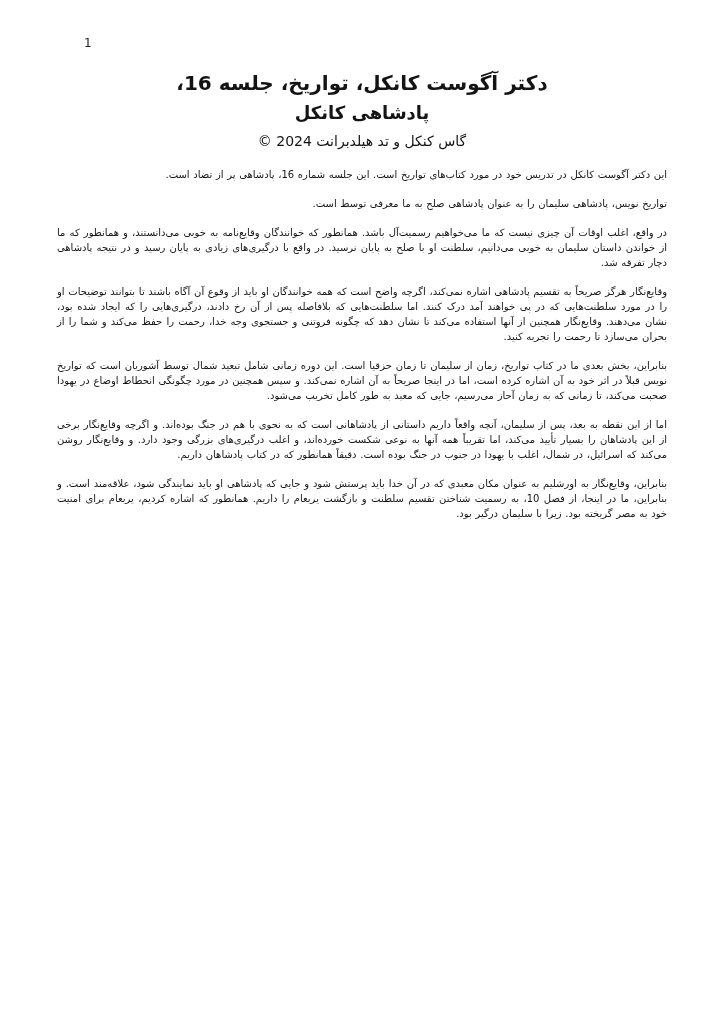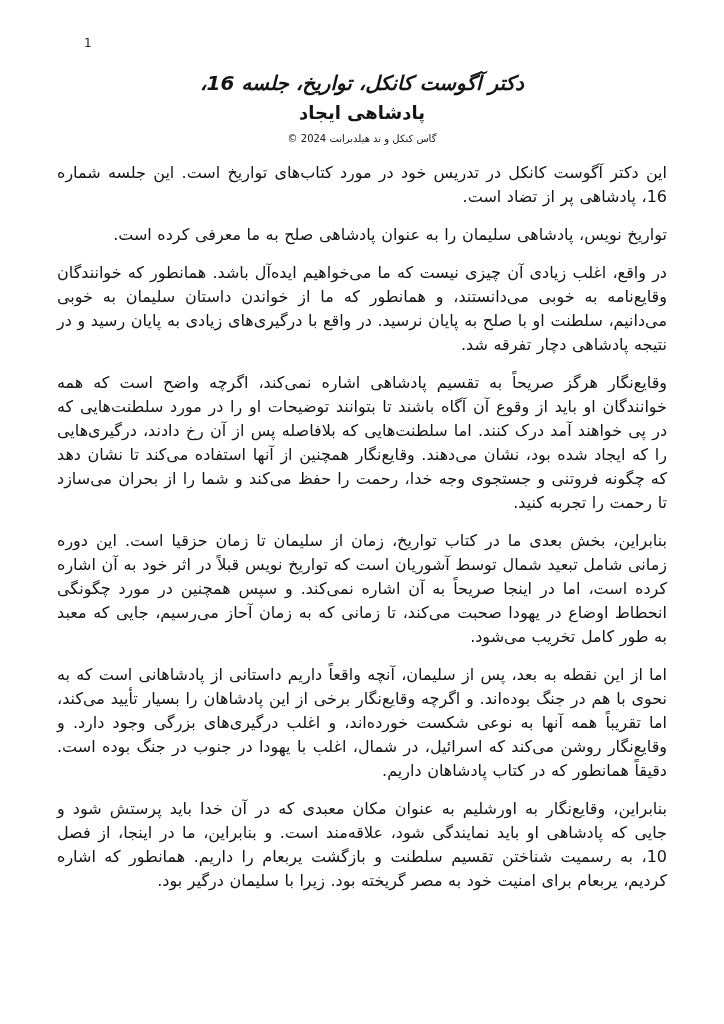--- a/index.html
+++ b/index.html
@@ -34,60 +34,59 @@
   .doc-header {
     text-align: center;
     margin-top: 34px;
     margin-bottom: 16px;
   }
   .doc-title {
     font-size: 20px;
     font-weight: bold;
     line-height: 1.35;
     margin: 0 0 4px 0;
-    font-style: italic;
   }
   .doc-subtitle {
     font-size: 18px;
     font-weight: bold;
     line-height: 1.3;
     margin: 0 0 8px 0;
   }
   .doc-copyright {
-    font-size: 10px;
+    font-size: 14px;
     line-height: 1.3;
     margin: 0;
   }
   .doc-body {
     margin-top: 16px;
   }
   .doc-body p {
-    font-size: 16px;
+    font-size: 10px;
     line-height: 1.5;
     text-align: justify;
     margin: 0 0 14px 0;
     word-spacing: 0.5px;
   }
 </style>
 </head>
 <body>
 
 <div class="page">
 
   <div class="page-number">1</div>
 
   <div class="doc-header">
     <h1 class="doc-title">دکتر آگوست کانکل، تواریخ، جلسه 16،</h1>
-    <h2 class="doc-subtitle">پادشاهی ایجاد</h2>
+    <h2 class="doc-subtitle">پادشاهی کانکل</h2>
     <div class="doc-copyright">گاس کنکل و تد هیلدبرانت 2024 ©</div>
   </div>
 
   <div class="doc-body">
     <p>این دکتر آگوست کانکل در تدریس خود در مورد کتاب‌های تواریخ است. این جلسه شماره 16، پادشاهی پر از تضاد است.</p>
-    <p>تواریخ نویس، پادشاهی سلیمان را به عنوان پادشاهی صلح به ما معرفی کرده است.</p>
-    <p>در واقع، اغلب زیادی آن چیزی نیست که ما می‌خواهیم ایده‌آل باشد. همانطور که خوانندگان وقایع‌نامه به خوبی می‌دانستند، و همانطور که ما از خواندن داستان سلیمان به خوبی می‌دانیم، سلطنت او با صلح به پایان نرسید. در واقع با درگیری‌های زیادی به پایان رسید و در نتیجه پادشاهی دچار تفرقه شد.</p>
+    <p>تواریخ نویس، پادشاهی سلیمان را به عنوان پادشاهی صلح به ما معرفی توسط است.</p>
+    <p>در واقع، اغلب اوقات آن چیزی نیست که ما می‌خواهیم رسمیت‌آل باشد. همانطور که خوانندگان وقایع‌نامه به خوبی می‌دانستند، و همانطور که ما از خواندن داستان سلیمان به خوبی می‌دانیم، سلطنت او با صلح به پایان نرسید. در واقع با درگیری‌های زیادی به پایان رسید و در نتیجه پادشاهی دچار تفرقه شد.</p>
     <p>وقایع‌نگار هرگز صریحاً به تقسیم پادشاهی اشاره نمی‌کند، اگرچه واضح است که همه خوانندگان او باید از وقوع آن آگاه باشند تا بتوانند توضیحات او را در مورد سلطنت‌هایی که در پی خواهند آمد درک کنند. اما سلطنت‌هایی که بلافاصله پس از آن رخ دادند، درگیری‌هایی را که ایجاد شده بود، نشان می‌دهند. وقایع‌نگار همچنین از آنها استفاده می‌کند تا نشان دهد که چگونه فروتنی و جستجوی وجه خدا، رحمت را حفظ می‌کند و شما را از بحران می‌سازد تا رحمت را تجربه کنید.</p>
     <p>بنابراین، بخش بعدی ما در کتاب تواریخ، زمان از سلیمان تا زمان حزقیا است. این دوره زمانی شامل تبعید شمال توسط آشوریان است که تواریخ نویس قبلاً در اثر خود به آن اشاره کرده است، اما در اینجا صریحاً به آن اشاره نمی‌کند. و سپس همچنین در مورد چگونگی انحطاط اوضاع در یهودا صحبت می‌کند، تا زمانی که به زمان آحاز می‌رسیم، جایی که معبد به طور کامل تخریب می‌شود.</p>
     <p>اما از این نقطه به بعد، پس از سلیمان، آنچه واقعاً داریم داستانی از پادشاهانی است که به نحوی با هم در جنگ بوده‌اند. و اگرچه وقایع‌نگار برخی از این پادشاهان را بسیار تأیید می‌کند، اما تقریباً همه آنها به نوعی شکست خورده‌اند، و اغلب درگیری‌های بزرگی وجود دارد. و وقایع‌نگار روشن می‌کند که اسرائیل، در شمال، اغلب با یهودا در جنوب در جنگ بوده است. دقیقاً همانطور که در کتاب پادشاهان داریم.</p>
     <p>بنابراین، وقایع‌نگار به اورشلیم به عنوان مکان معبدی که در آن خدا باید پرستش شود و جایی که پادشاهی او باید نمایندگی شود، علاقه‌مند است. و بنابراین، ما در اینجا، از فصل 10، به رسمیت شناختن تقسیم سلطنت و بازگشت یربعام را داریم. همانطور که اشاره کردیم، یربعام برای امنیت خود به مصر گریخته بود. زیرا با سلیمان درگیر بود.</p>
   </div>
 
 </div>
 
 </body></html>

